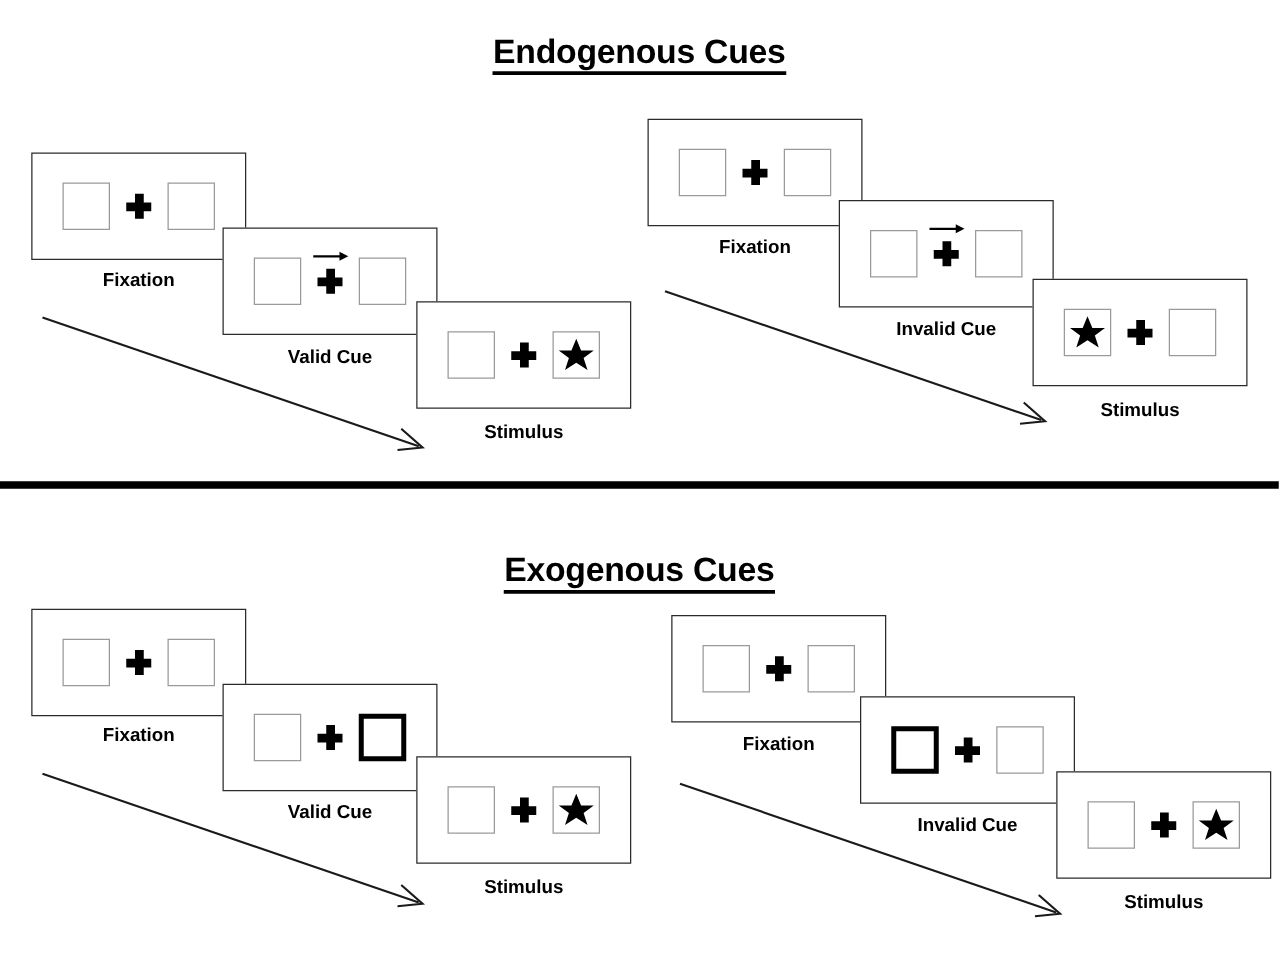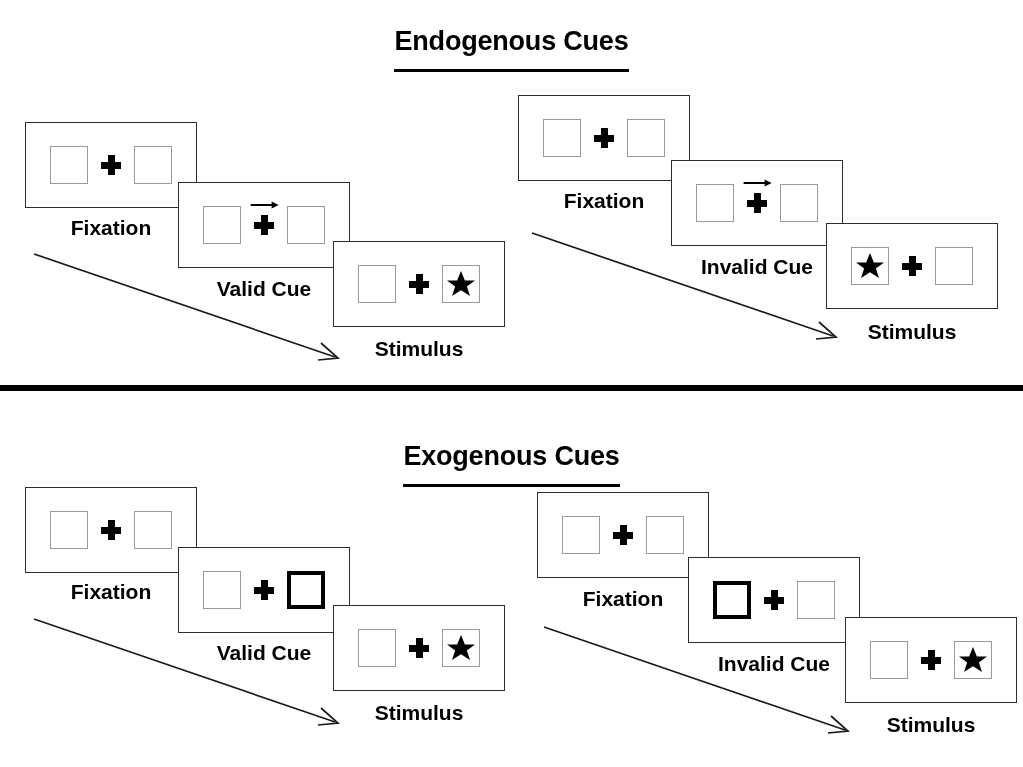--- a/index.html
+++ b/index.html
@@ -18,21 +18,21 @@
     position: absolute;
     width: 100%;
     text-align: center;
     font-size: 27px;
     font-weight: bold;
     color: #000000;
     letter-spacing: -0.2px;
   }
   .section-title span {
     border-bottom: 3px solid #000;
-    padding-bottom: 13px;
+    padding-bottom: 1px;
   }
   #title-endogenous { top: 26px; }
   #title-exogenous  { top: 441px; }
 
   .divider {
     position: absolute;
     left: 0;
     width: 1023px;
     height: 6px;
     background: #000000;
@@ -105,21 +105,21 @@
     top: -2px;
     left: 50%;
     transform: translateX(-48%);
     width: 30px;
     height: 10px;
   }
 
   
   .caption {
     position: absolute;
-    font-size: 21px;
+    font-size: 15px;
     font-weight: bold;
     color: #000;
     white-space: nowrap;
     text-align: center;
   }
 
   
   .time-arrow {
     position: absolute;
     overflow: visible;

